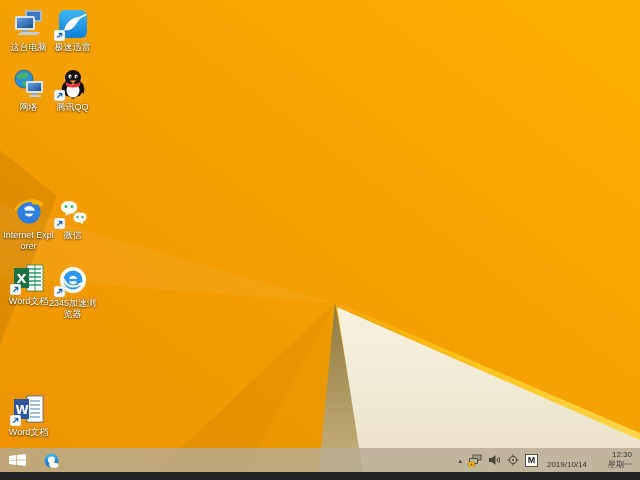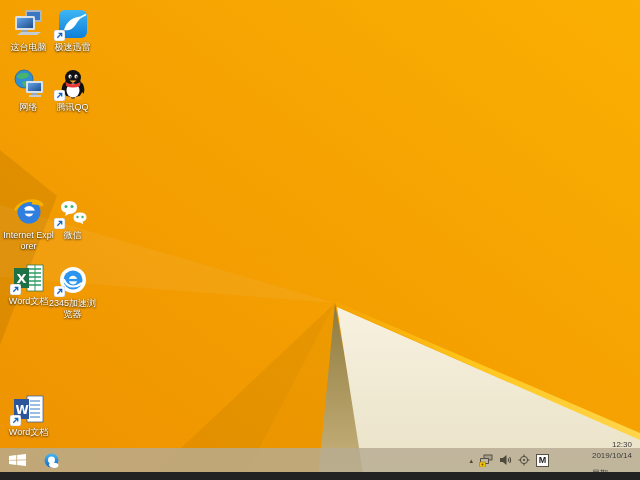--- a/index.html
+++ b/index.html
@@ -22,21 +22,21 @@
   .tb-app svg{width:17px;height:17px;}
   .tb-spacer{flex:1;}
   .tray{display:flex;align-items:center;gap:6px;}
   .tray-arrow{font-size:7px;color:#4e483c;line-height:1;cursor:pointer;}
   .tray-ic{display:flex;align-items:center;justify-content:center;cursor:pointer;}
   .ime-box{width:13px;height:13px;background:#fdfdfd;border:1px solid #55503f;box-sizing:border-box;
     font-size:9px;font-weight:bold;color:#1c1c1c;display:flex;align-items:center;justify-content:center;
     line-height:1;cursor:pointer;}
   .clock{display:flex;flex-direction:column;align-items:flex-end;justify-content:flex-start;
     font-size:8px;line-height:1.3;color:var(--clock-text,#3a3a3a);padding:0 3px;min-width:74px;cursor:default;}
-  .clock .row2{display:flex;gap:8px;flex-direction:column;}
+  .clock .row2{display:flex;gap:21px;}
 </style>
 </head>
 <body>
 
 <div class="desktop">
 
   <svg class="wallpaper" viewBox="0 0 640 480" preserveAspectRatio="none">
     <defs>
       <linearGradient id="gMain" x1="1" y1="0" x2="0" y2="1">
         <stop offset="0" style="stop-color:var(--wallpaper-main-light,#FBAF02)"></stop>

